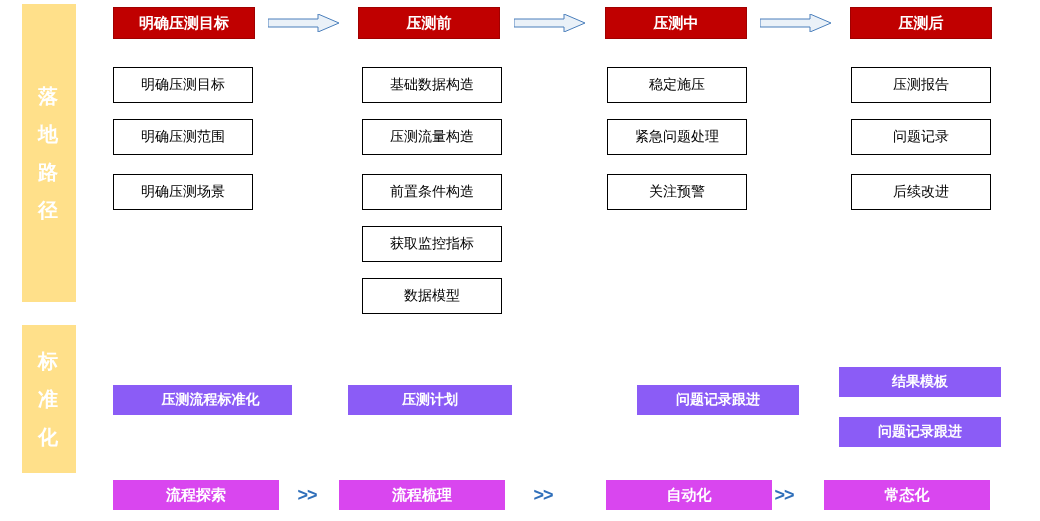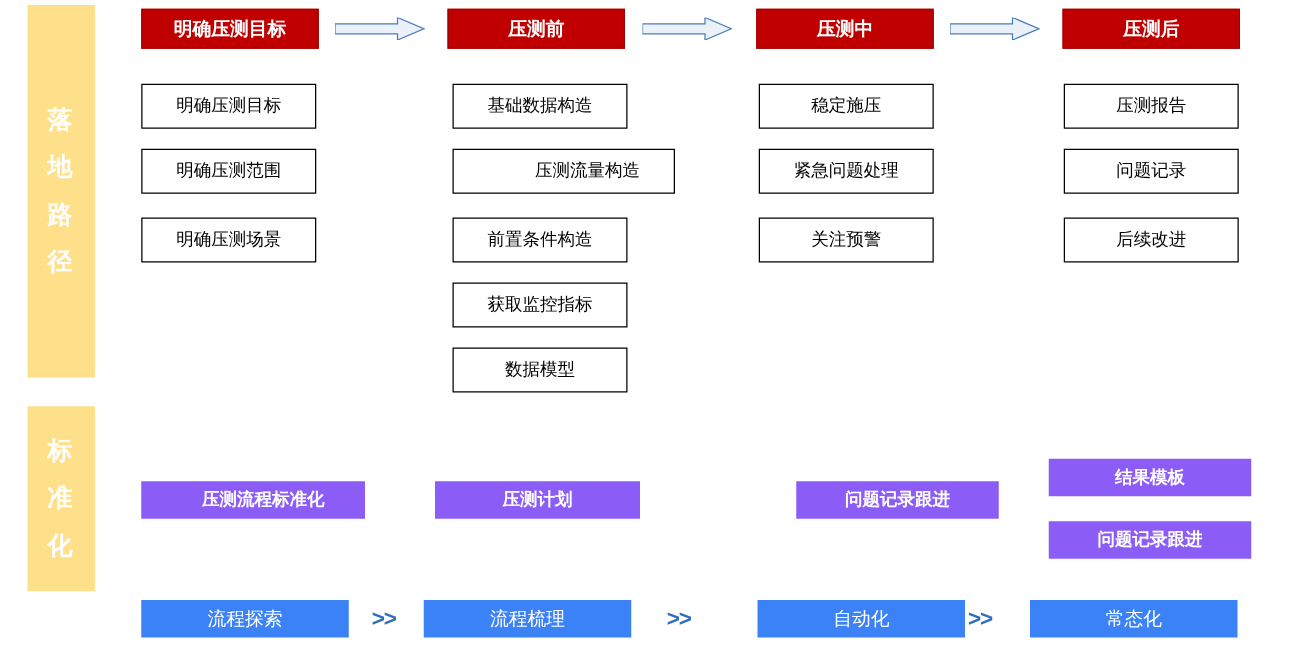--- a/index.html
+++ b/index.html
@@ -62,24 +62,24 @@
     color:#ffffff;
     font-size:14px;
     font-weight:bold;
     display:flex;align-items:center;justify-content:center;
   }
 
   
   .blue{
     position:absolute;
     height:30px;
-    background:#3b82f6;
+    background:#d946ef;
     color:#ffffff;
     font-size:15px;
-    font-weight:normal;
+    font-weight:bold;
     display:flex;align-items:center;justify-content:center;
   }
 
   
   .arrow{
     position:absolute;
     top:14px;
     width:72px;height:18px;
   }
   .arrow svg{display:block;}
@@ -131,21 +131,21 @@
     <svg width="72" height="18" viewBox="0 0 72 18">
       <polygon points="0,5 50,5 50,0 71,9 50,18 50,13 0,13" fill="#eaf1f8" stroke="#4a7ebb" stroke-width="1"></polygon>
     </svg>
   </div>
 
   <div class="item" style="left:113px;top:67px;width:138px;">明确压测目标</div>
   <div class="item" style="left:113px;top:119px;width:138px;">明确压测范围</div>
   <div class="item" style="left:113px;top:174px;width:138px;">明确压测场景</div>
 
   <div class="item" style="left:362px;top:67px;width:138px;">基础数据构造</div>
-  <div class="item" style="left:362px;top:119px;width:138px;padding-left:38px;">压测流量构造</div>
+  <div class="item" style="left:362px;top:119px;width:138px;">压测流量构造</div>
   <div class="item" style="left:362px;top:174px;width:138px;">前置条件构造</div>
   <div class="item" style="left:362px;top:226px;width:138px;">获取监控指标</div>
   <div class="item" style="left:362px;top:278px;width:138px;">数据模型</div>
 
   <div class="item" style="left:607px;top:67px;width:138px;">稳定施压</div>
   <div class="item" style="left:607px;top:119px;width:138px;">紧急问题处理</div>
   <div class="item" style="left:607px;top:174px;width:138px;">关注预警</div>
 
   <div class="item" style="left:851px;top:67px;width:138px;">压测报告</div>
   <div class="item" style="left:851px;top:119px;width:138px;">问题记录</div>

